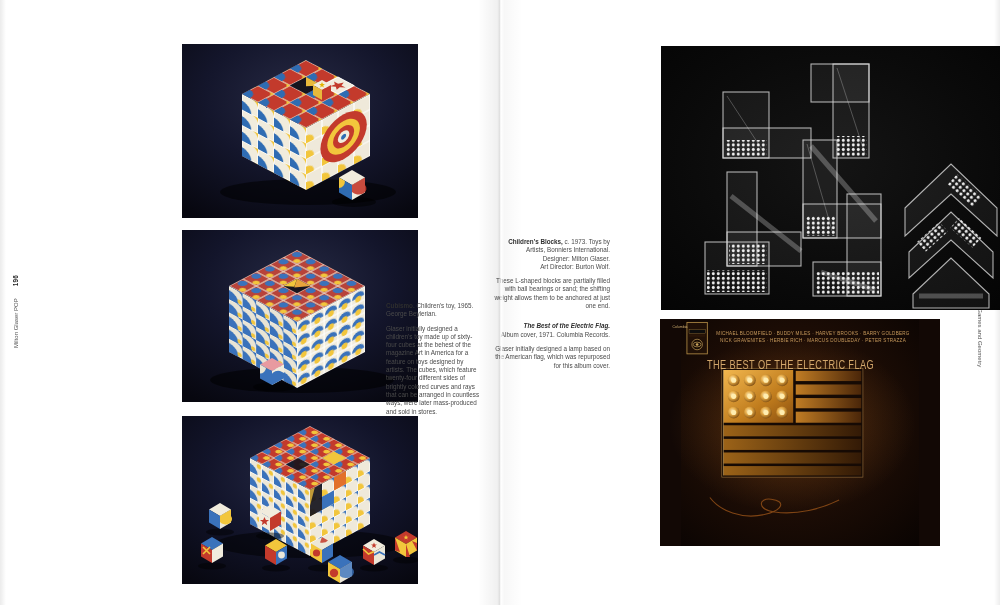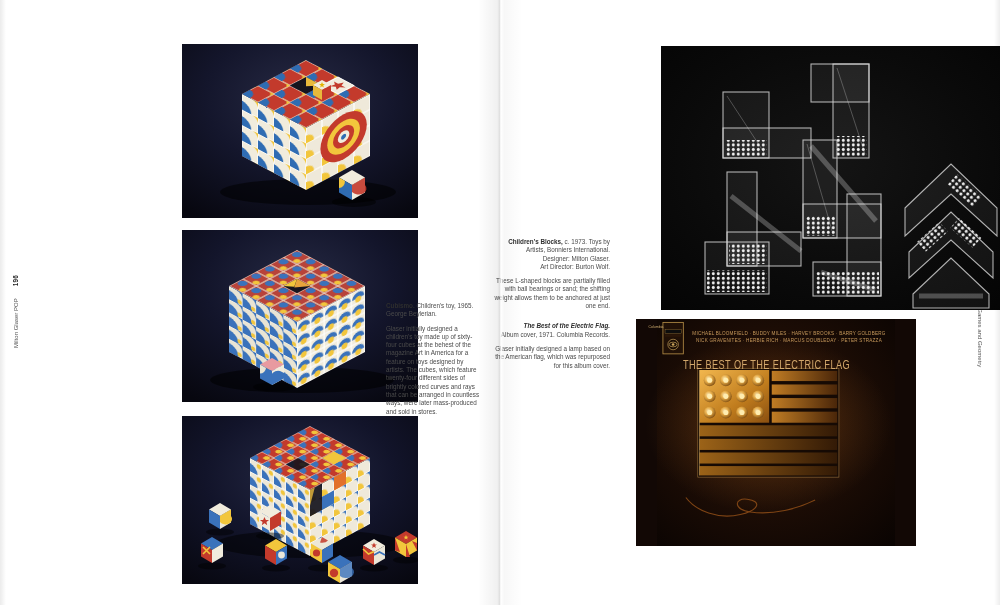--- a/index.html
+++ b/index.html
@@ -9,21 +9,21 @@
     background:linear-gradient(90deg,rgba(0,0,0,0) 0%,rgba(0,0,0,0.06) 44%,rgba(0,0,0,0.12) 49%,rgba(255,255,255,0.9) 52%,rgba(0,0,0,0.03) 60%,rgba(0,0,0,0) 100%);}
   .edgeL{position:absolute;left:0;top:0;width:6px;height:605px;background:linear-gradient(90deg,rgba(0,0,0,0.08),rgba(0,0,0,0));}
   .edgeR{position:absolute;right:0;top:0;width:6px;height:605px;background:linear-gradient(270deg,rgba(0,0,0,0.07),rgba(0,0,0,0));}
 
   .photo{position:absolute;display:block;}
   .photo svg{display:block;width:100%;height:100%;}
   #ph1{left:142px;top:28px;width:236px;height:174px;}
   #ph2{left:142px;top:214px;width:236px;height:172px;}
   #ph3{left:142px;top:400px;width:236px;height:168px;}
   #ph4{left:621px;top:30px;width:348px;height:264px;}
-  #album{left:620px;top:303px;width:280px;height:227px;background:#120805;margin-left:16px;}
+  #album{left:644px;top:303px;width:280px;height:227px;background:#120805;margin-left:16px;}
 
   .caption{color:#4a4a4a;font-size:6.3px;line-height:1.32;}
   .caption b{color:#2e2e2e;}
   .caption p{margin:0 0 6px 0;}
   .cap-left{position:absolute;left:386px;top:302px;width:95px;text-align:left;}
   .cap-right{position:absolute;left:492px;top:238px;width:118px;text-align:right;}
   .cap-right .blockgap{height:6px;}
 
   .margin-rot{position:absolute;white-space:nowrap;font-size:6px;color:#555;}
   .margin-rot b{font-size:6.4px;color:#1d1d1d;letter-spacing:0.2px;}

